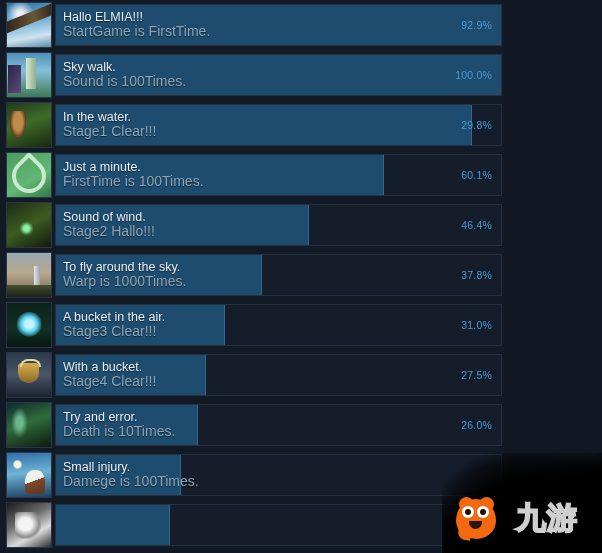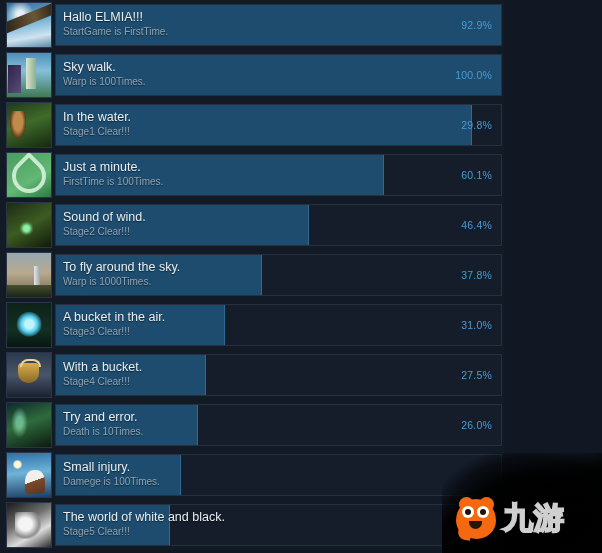--- a/index.html
+++ b/index.html
@@ -225,21 +225,21 @@
     right: 58px;
   }
   .ach-title {
     font-size: 12.5px;
     color: #e9eff3;
     line-height: 15px;
     white-space: nowrap;
     text-shadow: 0 1px 1px rgba(0,0,0,.55);
   }
   .ach-desc {
-    font-size: 10px;
+    font-size: 14px;
     color: #8ea4b3;
     line-height: 13px;
     white-space: nowrap;
     text-shadow: 0 1px 1px rgba(0,0,0,.5);
   }
   .ach-pct {
     position: absolute;
     right: 9px;
     top: 50%;
     transform: translateY(-50%);
@@ -264,21 +264,21 @@
     background:
       radial-gradient(ellipse at 58% 62%, rgba(0,0,0,.92) 0 46%, rgba(0,0,0,.55) 66%, rgba(0,0,0,0) 80%),
       linear-gradient(160deg, rgba(0,0,0,0) 0 28%, rgba(0,0,0,.9) 46%, rgba(0,0,0,.95) 100%);
   }
   .wm-inner {
     position: absolute;
     left: 14px;
     bottom: 14px;
     display: flex;
     align-items: center;
-    gap: 7px;
+    gap: 20px;
   }
   .wm-mascot {
     position: relative;
     width: 40px;
     height: 42px;
   }
   .wm-mascot .body {
     position: absolute;
     left: 0; top: 2px;
     width: 40px; height: 40px;
@@ -359,21 +359,21 @@
         </div>
       </div>
       <div class="ach-row">
         <div class="ach-icon">
           <div class="art art-castle"></div>
         </div>
         <div class="ach-bar">
           <div class="ach-fill" style="width: 450.17px;"></div>
           <div class="ach-text">
             <div class="ach-title">Sky walk.</div>
-            <div class="ach-desc">Warp is 100Times.</div>
+            <div class="ach-desc">Sound is 100Times.</div>
           </div>
           <div class="ach-pct">100.0%</div>
         </div>
       </div>
       <div class="ach-row">
         <div class="ach-icon">
           <div class="art art-water"></div>
         </div>
         <div class="ach-bar">
           <div class="ach-fill" style="width: 416.38px;"></div>
@@ -398,21 +398,21 @@
         </div>
       </div>
       <div class="ach-row">
         <div class="ach-icon">
           <div class="art art-forest"></div>
         </div>
         <div class="ach-bar">
           <div class="ach-fill" style="width: 252.88px;"></div>
           <div class="ach-text">
             <div class="ach-title">Sound of wind.</div>
-            <div class="ach-desc">Stage2 Clear!!!</div>
+            <div class="ach-desc">Stage2 Hallo!!!</div>
           </div>
           <div class="ach-pct">46.4%</div>
         </div>
       </div>
       <div class="ach-row">
         <div class="ach-icon">
           <div class="art art-stone"></div>
         </div>
         <div class="ach-bar">
           <div class="ach-fill" style="width: 206.01px;"></div>
@@ -474,24 +474,20 @@
           </div>
           <div class="ach-pct"></div>
         </div>
       </div>
       <div class="ach-row">
         <div class="ach-icon">
           <div class="art art-bw"></div>
         </div>
         <div class="ach-bar">
           <div class="ach-fill" style="width: 114.45px;"></div>
-          <div class="ach-text">
-            <div class="ach-title">The world of white and black.</div>
-            <div class="ach-desc">Stage5 Clear!!!</div>
-          </div>
           <div class="ach-pct"></div>
         </div>
       </div>
     </div>
 
   <div class="watermark">
     <div class="wm-shade"></div>
     <div class="wm-inner">
       <div class="wm-mascot">
         <div class="ear-l"></div>

